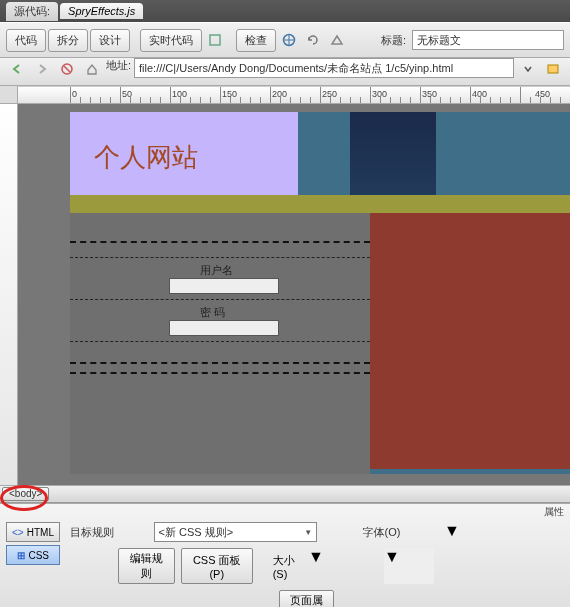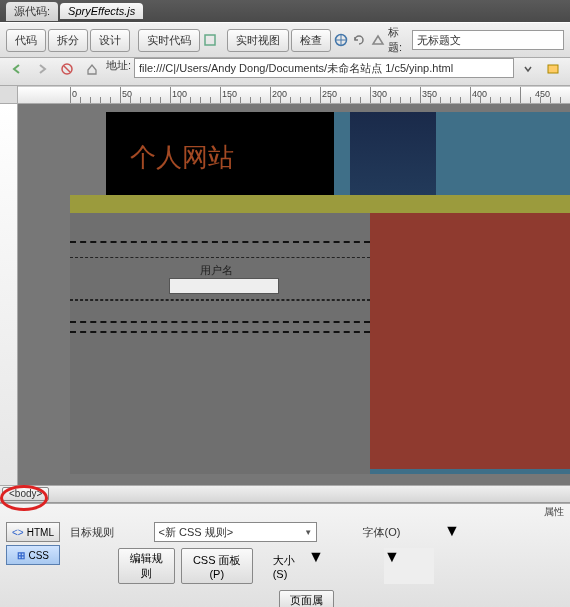--- a/index.html
+++ b/index.html
@@ -26,21 +26,21 @@
 .ruler-h { background: linear-gradient(#fff,#e6e6e6); height:18px; border-top:1px solid #ccc; border-bottom:1px solid #aaa; position:relative; overflow:hidden; margin-left:18px; }
 .ruler-h .tick{ position:absolute; top:0; width:1px; height:18px; background:#888;}
 .ruler-h .ticklabel{ position:absolute; top:2px; font-size:9px; color:#444;}
 .ruler-v { background: linear-gradient(#fff,#e6e6e6); width:18px; border-right:1px solid #aaa; position:absolute; left:0; top:104px; bottom:122px; overflow:hidden;}
 .ruler-corner{ position:absolute; left:0; top:86px; width:18px; height:18px; background:#ddd; border-bottom:1px solid #aaa; border-right:1px solid #aaa;}
 
 
 .design-wrap{ position:absolute; left:18px; right:0; top:104px; bottom:122px; background:#777; overflow:hidden;}
 .page{ position:absolute; left:52px; top:8px; width:510px; height:362px; }
 .banner{ height:83px; display:flex;}
-.banner-left{ flex:0 0 228px; background:#000000; position:relative;margin-left:36px;}
+.banner-left{ flex:0 0 228px; background:#c4b5fd; position:relative;}
 .banner-left .title{ font-size:26px; color:#a34923; font-family:"SimSun"; padding:28px 0 0 24px;}
 .banner-right{ flex:1; background:#3f6f88;}
 .photo{ position:absolute; left:280px; top:0; width:86px; height:83px; background:linear-gradient(#1a2a4a,#223a5a);}
 .navstrip{ height:18px; background:#9b9b3d;}
 .content{ height:261px; display:flex;}
 .panel-left{ flex:0 0 300px; background:#6f6f6f; position:relative;}
 .big-red{ flex:1; background:#8f3a2f; border-bottom:5px solid #3f6f88; border-right:5px solid #3f6f88;}
 .table-outline{ position:absolute; left:0px; top:28px; width:300px; }
 .table-outline .hr{ border-top:1px dashed #222; height:0; }
 .table-outline .hr.thick{ border-top:2px dashed #111;}
@@ -82,21 +82,20 @@
   <button class="btn">拆分</button>
   <button class="btn">设计</button>
   <span class="gap"></span>
   <button class="btn">实时代码</button>
   <span class="icon-btn">
       <svg width="14" height="14">
         <rect x="2" y="2" width="10" height="10" fill="none" stroke="#6a8" stroke-width="1.5"></rect>
       </svg>
     </span>
   <span class="gap"></span>
-  <button class="btn">实时视图</button>
   <button class="btn">检查</button>
   <span class="icon-btn">
       <svg width="14" height="14">
         <circle cx="7" cy="7" r="5.5" fill="none" stroke="#47a" stroke-width="1.5"></circle>
         <path d="M2 7 H12 M7 2 V12" stroke="#47a" stroke-width="1"></path>
       </svg>
     </span>
   <span class="icon-btn">
       <svg width="14" height="14">
         <path d="M3 7 A4 4 0 1 1 7 11" fill="none" stroke="#777" stroke-width="1.5"></path>
@@ -227,20 +226,24 @@
       <div class="panel-left">
         <div class="table-outline">
           <div class="hr thick"></div>
           <div style="height:14px"></div>
           <div class="hr"></div>
           <div class="row">
             <span class="lbl">用户名</span>
             <input style="">
           </div>
           <div class="hr"></div>
+          <div class="row">
+            <span class="lbl">密  码</span>
+            <input style="">
+          </div>
           <div class="hr"></div>
           <div style="height:20px"></div>
           <div class="hr thick"></div>
           <div style="height:8px"></div>
           <div class="hr thick"></div>
         </div>
       </div>
       <div class="big-red"></div>
     </div>
   </div>

